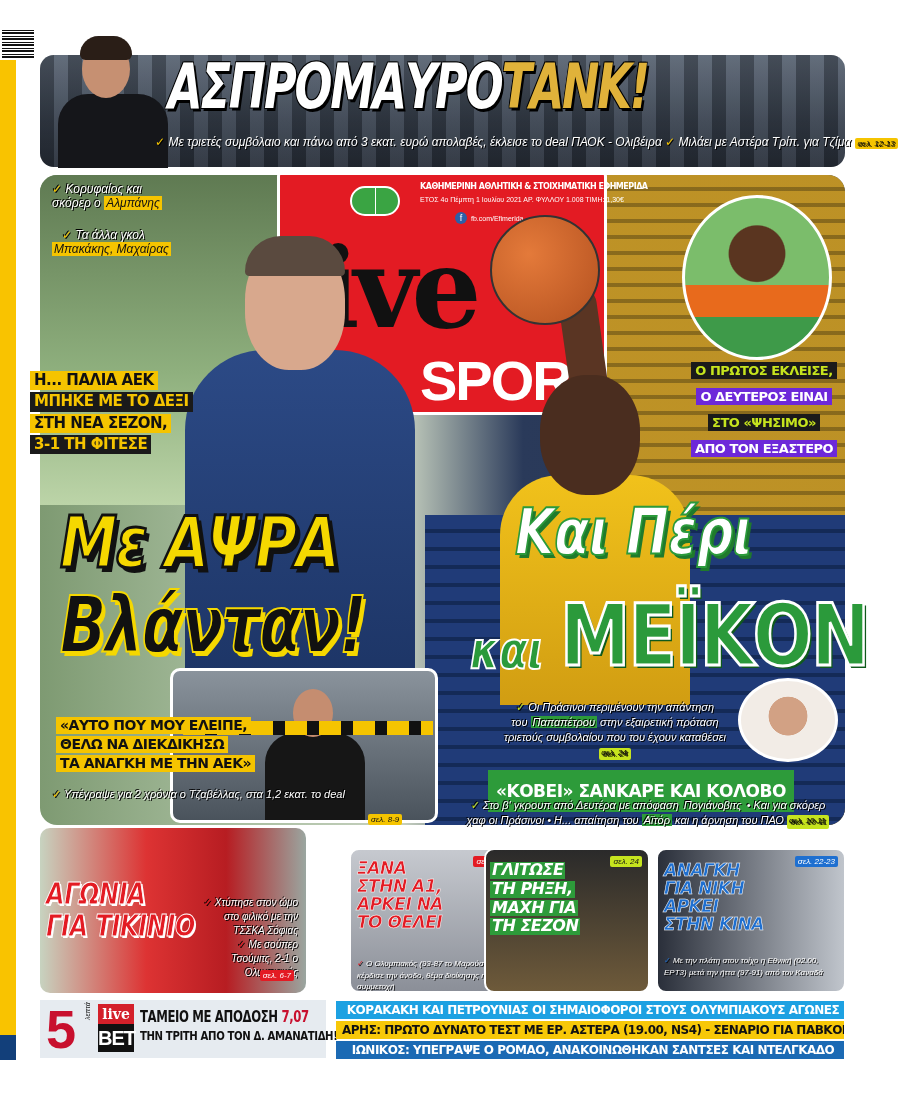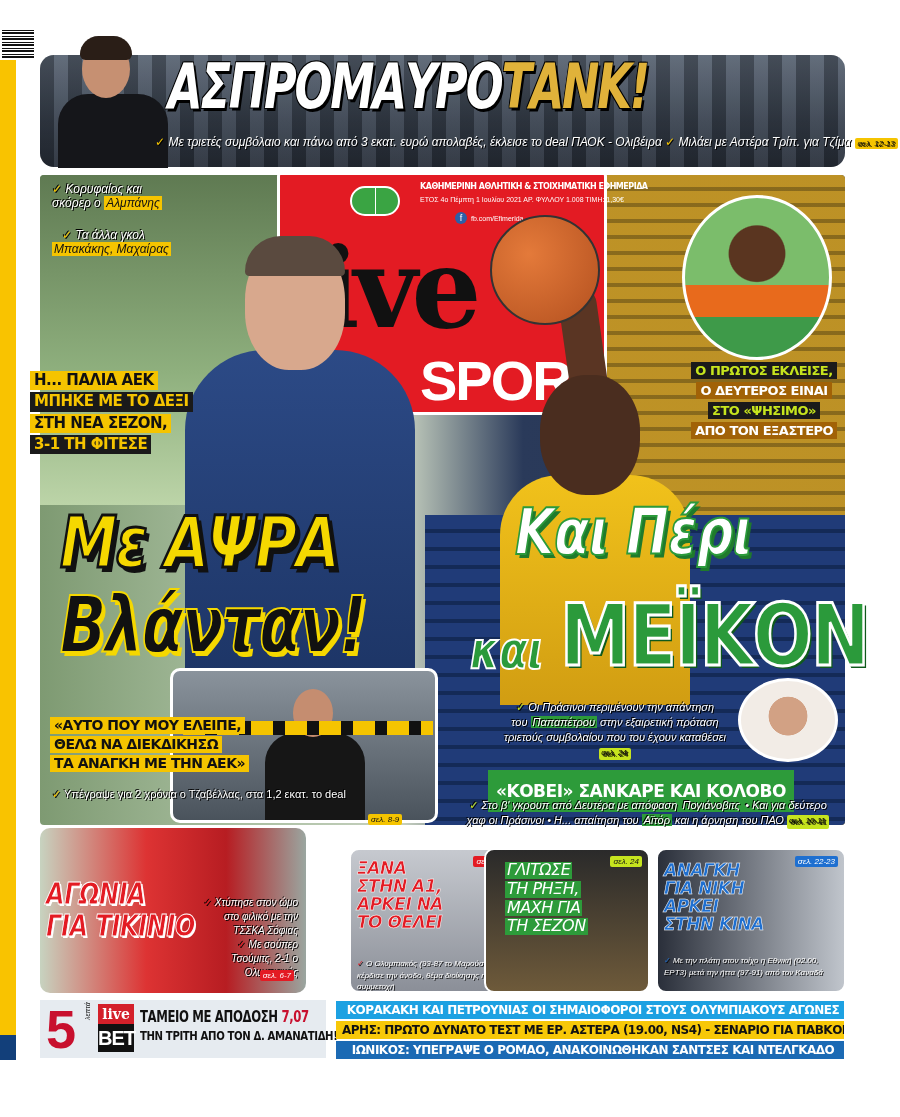--- a/index.html
+++ b/index.html
@@ -24,21 +24,21 @@
   #top-player .body { position: absolute; left: 8px; top: 56px; width: 110px; height: 74px; border-radius: 30px 30px 0 0; background: #15161a; }
   #top-headline { position: absolute; left: 168px; top: 50px; font-size: 62px; font-style: italic; color: #fff;
     text-shadow: 3px 3px 0 #000, -1px -1px 0 #000, 1px -1px 0 #000, -1px 1px 0 #000; letter-spacing: -3px; transform: scaleX(0.72); transform-origin: left; white-space: nowrap; }
   #top-headline .accent { color: #e0b23a; }
   #top-sub { position: absolute; left: 155px; top: 135px; font-size: 12px; font-style: italic; color: #fff; white-space: nowrap;
     text-shadow: 1px 1px 0 #000; }
   .check { color: #f5c400; font-weight: bold; }
   .page-ref { display: inline-block; background: #f5c400; color: #111; font-size: 8px; padding: 1px 3px; font-style: italic; border-radius: 2px; }
 
   
-  #main { position: absolute; left: 40px; top: 175px; width: 805px; height: 650px; border-radius: 4px; overflow: hidden;
+  #main { position: absolute; left: 40px; top: 175px; width: 805px; height: 650px; border-radius: 17px; overflow: hidden;
     background: linear-gradient(90deg, #7e9a72 0%, #a9bfa0 25%, #c7d1c0 45%, #2a3a5a 60%, #233457 100%); }
   #field { position: absolute; left: 0; top: 0; width: 240px; height: 330px; background: linear-gradient(180deg, #5f7a52 0%, #8fb07e 60%, #bcd4a8 100%); }
   #stands { position: absolute; right: 0; top: 0; width: 260px; height: 650px;
     background: repeating-linear-gradient(180deg, #d8a21d 0 12px, #9a7312 12px 16px); opacity: .85; }
   #stands-blue { position: absolute; right: 0; top: 340px; width: 420px; height: 310px;
     background: repeating-linear-gradient(180deg, #203b78 0 14px, #142a57 14px 18px); }
 
   
   #masthead { position: absolute; left: 237px; top: -10px; width: 330px; height: 250px; border-radius: 12px; background: #e31b23; border: 3px solid #fff; }
   #mast-tag { position: absolute; left: 140px; top: 14px; font-size: 8px; color: #fff; white-space: nowrap; }
@@ -64,45 +64,45 @@
   .yellow-cap { position: absolute; font-style: italic; font-size: 12px; color: #fff; text-shadow: 1px 1px 0 #000, -1px -1px 0 #000; white-space: nowrap; }
   .yellow-cap .hl { background: #f5c400; color: #111; padding: 0 2px; text-shadow: none; }
   #aek-old { position: absolute; left: 30px; top: 370px; }
   .hl-line { display: inline-block; background: #f5c400; color: #111; font-size: 15px; font-weight: bold; padding: 1px 4px; margin-bottom: 1px; line-height: 1.15; white-space: nowrap; }
   .hl-line.dark { background: #1a1a1a; color: #f5c400; }
 
   
   #circle-player { position: absolute; left: 682px; top: 195px; width: 150px; height: 165px; border-radius: 50%; border: 3px solid #fff;
     background: radial-gradient(circle at 50% 35%, #5a3520 0 22%, transparent 23%), linear-gradient(180deg, #7bbd6b 0 55%, #e86a1c 55% 75%, #3e9a49 75%); }
   #circle-cap { position: absolute; left: 690px; top: 360px; text-align: center; width: 148px; }
-  .g-line { display: inline-block; background: #1a1a1a; color: #c6e41e; font-size: 13px; font-weight: bold; padding: 1px 4px; margin-bottom: 1px; white-space: nowrap; }
-  .g-line.green { background: #a16207; color: #fff; }
+  .g-line { display: inline-block; background: #1a1a1a; color: #c6e41e; font-size: 13px; font-weight: bold; padding: 1px 4px; margin-bottom: 7px; white-space: nowrap; }
+  .g-line.green { background: #6d28d9; color: #fff; }
 
   
   #me-avra { position: absolute; left: 60px; top: 500px; font-size: 72px; font-style: italic; font-weight: bold; color: #f5d800;
     -webkit-text-stroke: 3px #111; text-shadow: 5px 5px 0 #111; transform: scaleX(0.8); transform-origin: left; white-space: nowrap; letter-spacing: -2px; }
   #vlantan { position: absolute; left: 60px; top: 580px; font-size: 78px; font-style: italic; font-weight: bold; color: #111;
     -webkit-text-stroke: 2px #f5d800; text-shadow: 4px 4px 0 #f5d800; transform: scaleX(0.78); transform-origin: left; white-space: nowrap; letter-spacing: -2px; }
   #kai-peri { position: absolute; left: 515px; top: 495px; font-size: 64px; font-style: italic; font-weight: bold; color: #fff;
     -webkit-text-stroke: 2px #2b9a3b; text-shadow: 4px 4px 0 #1f7a2c; transform: scaleX(0.8); transform-origin: left; white-space: nowrap; }
   #kai-meikon-kai { position: absolute; left: 470px; top: 620px; font-size: 52px; font-style: italic; font-weight: bold; color: #2b9a3b;
     -webkit-text-stroke: 2px #fff; transform: scaleX(0.8); transform-origin: left; white-space: nowrap; }
   #kai-meikon { position: absolute; left: 560px; top: 585px; font-size: 86px; font-weight: bold; color: #2b9a3b;
     -webkit-text-stroke: 3px #fff; text-shadow: 3px 3px 0 #0f5a1c; transform: scaleX(0.82); transform-origin: left; white-space: nowrap; letter-spacing: -2px; }
 
   
   #inset-tsav { position: absolute; left: 170px; top: 668px; width: 268px; height: 155px; border-radius: 10px; border: 3px solid #fff;
     background: linear-gradient(180deg, #8a939c, #4a535c); overflow: hidden; }
   #inset-tsav .scarf { position: absolute; left: 10px; top: 50px; width: 250px; height: 14px;
     background: repeating-linear-gradient(90deg, #f5c400 0 22px, #111 22px 34px); }
   #inset-tsav .man { position: absolute; left: 120px; top: 18px; width: 40px; height: 48px; border-radius: 50%; background: #c58d70; }
   #inset-tsav .shirt { position: absolute; left: 92px; top: 62px; width: 100px; height: 100px; border-radius: 30px 30px 0 0; background: #161616; }
-  #quote { position: absolute; left: 50px; top: 715px; }
+  #quote { position: absolute; left: 56px; top: 715px; }
   .q-line { display: inline-block; background: #f5c400; color: #111; font-size: 14px; font-weight: bold; padding: 0 4px; line-height: 1.2; white-space: nowrap; }
-  #tsav-sub { position: absolute; left: 52px; top: 788px; font-size: 11px; color: #fff; text-shadow: 1px 1px 0 #000, -1px -1px 0 #000; white-space: nowrap; text-align: center; }
+  #tsav-sub { position: absolute; left: 52px; top: 788px; font-size: 11px; font-style: italic; color: #fff; text-shadow: 1px 1px 0 #000, -1px -1px 0 #000; white-space: nowrap; text-align: center; }
   #tsav-ref { position: absolute; left: 368px; top: 808px; }
 
   
   #pao-sub { position: absolute; left: 490px; top: 700px; width: 250px; text-align: center; font-size: 11px; font-style: italic; color: #fff; text-shadow: 1px 1px 0 #000, -1px -1px 0 #000; line-height: 1.35; }
   #pao-sub .gh { background: #2d9b3a; padding: 0 2px; }
   #pao-sub .page-ref { background: #c6e41e; }
   #pap-circle { position: absolute; left: 738px; top: 678px; width: 100px; height: 84px; border-radius: 50%; border: 3px solid #fff;
     background: radial-gradient(circle at 50% 45%, #d2a184 0 30%, #f2ece6 31%); }
   #kovei { position: absolute; left: 488px; top: 770px; background: #2d9b3a; color: #fff; font-size: 17px; font-weight: bold; padding: 11px 8px; white-space: nowrap; }
   #kovei-sub { position: absolute; left: 448px; top: 798px; width: 400px; text-align: center; font-size: 11px; font-style: italic; color: #fff; text-shadow: 1px 1px 0 #000, -1px -1px 0 #000; line-height: 1.4; }
@@ -117,21 +117,21 @@
   #story-tikinio .sub { position: absolute; right: 8px; top: 68px; width: 100px; text-align: right; font-size: 10px; font-style: italic; color: #fff; text-shadow: 1px 1px 0 #000, -1px -1px 0 #000; line-height: 1.4; }
   #story-tikinio .chk { color: #e31b23; }
   #story-tikinio .page-ref { position: absolute; right: 12px; top: 142px; background: #e31b23; color: #fff; }
 
   #story-a1 { left: 309px; width: 164px; background: linear-gradient(180deg, #c6c9cf, #8b8f98); border: 2px solid #fff; margin-left: 40px; }
   #story-a1 .title { position: absolute; left: 6px; top: 10px; font-size: 17px; font-weight: bold; font-style: italic; color: #e31b23; -webkit-text-stroke: 0.5px #fff; line-height: 1.05; }
   #story-a1 .sub { position: absolute; left: 6px; top: 108px; width: 150px; font-size: 8px; font-style: italic; color: #fff; text-shadow: 1px 1px 0 #000; line-height: 1.45; }
   #story-a1 .page-ref { position: absolute; right: 6px; top: 6px; background: #e31b23; color: #fff; }
 
   #story-ris { left: 484px; width: 166px; background: linear-gradient(180deg, #2a2a2a, #6e5a3a); border: 2px solid #fff; }
-  #story-ris .title { position: absolute; left: 4px; top: 12px; font-size: 16px; font-weight: normal; font-style: italic; color: #fff; line-height: 1.05; margin-left: 15px; }
+  #story-ris .title { position: absolute; left: 4px; top: 12px; font-size: 16px; font-weight: bold; font-style: italic; color: #fff; line-height: 1.05; }
   #story-ris .title span { background: #2d9b3a; padding: 0 2px; display: inline-block; margin-bottom: 2px; }
   #story-ris .sub { position: absolute; left: 0; bottom: 0; width: 100%; background: #2d9b3a; font-size: 8px; font-style: italic; color: #fff; padding: 3px 4px; line-height: 1.45; }
   #story-ris .page-ref { position: absolute; right: 6px; top: 6px; background: #c6e41e; }
 
   #story-kina { left: 656px; width: 190px; background: linear-gradient(90deg, #2a2f3a, #c0c5cc); border: 2px solid #fff; }
   #story-kina .title { position: absolute; left: 6px; top: 12px; font-size: 17px; font-weight: bold; font-style: italic; color: #1e6fd0; -webkit-text-stroke: 0.5px #fff; line-height: 1.05; }
   #story-kina .sub { position: absolute; left: 6px; top: 105px; width: 178px; font-size: 8px; font-style: italic; color: #fff; text-shadow: 1px 1px 0 #000; line-height: 1.45; }
   #story-kina .chk { color: #1e6fd0; }
   #story-kina .page-ref { position: absolute; right: 6px; top: 6px; background: #1e6fd0; color: #fff; }
 
@@ -249,21 +249,21 @@
 <div id="tsav-ref"><span class="page-ref">σελ. 8-9</span></div>
 
 <div id="pao-sub">
   <span style="color:#c6e41e">✓</span> <span>Οι Πράσινοι περιμένουν την απάντηση</span><br>
   <span>του</span> <span class="gh">Παπαπέτρου</span> <span>στην εξαιρετική πρόταση</span><br>
   <span>τριετούς συμβολαίου που του έχουν καταθέσει</span> <span class="page-ref">σελ. 24</span>
 </div>
 <div id="pap-circle"></div>
 <div id="kovei" class="cond">«ΚΟΒΕΙ» ΣΑΝΚΑΡΕ ΚΑΙ ΚΟΛΟΒΟ</div>
 <div id="kovei-sub">
-  <span style="color:#c6e41e">✓</span> <span>Στο β' γκρουπ από Δευτέρα με απόφαση</span> <span class="gh">Πογιάνοβιτς</span> <span>• Και για δεύτερο</span><br>
+  <span style="color:#c6e41e">✓</span> <span>Στο β' γκρουπ από Δευτέρα με απόφαση</span> <span class="gh">Πογιάνοβιτς</span> <span>• Και για σκόρερ</span><br>
   <span>χαφ οι Πράσινοι • Η... απαίτηση του</span> <span class="gh">Αϊτόρ</span> <span>και η άρνηση του ΠΑΟ</span> <span class="page-ref">σελ. 10-11</span>
 </div>
 
 <div id="story-tikinio" class="story">
   <div class="title cond">
     <span>ΑΓΩΝΙΑ</span><br>
     <span>ΓΙΑ ΤΙΚΙΝΙΟ</span>
   </div>
   <div class="sub">
     <span class="chk">✓</span> <span>Χτύπησε στον ώμο στο φιλικό με την ΤΣΣΚΑ Σόφιας</span><br>

